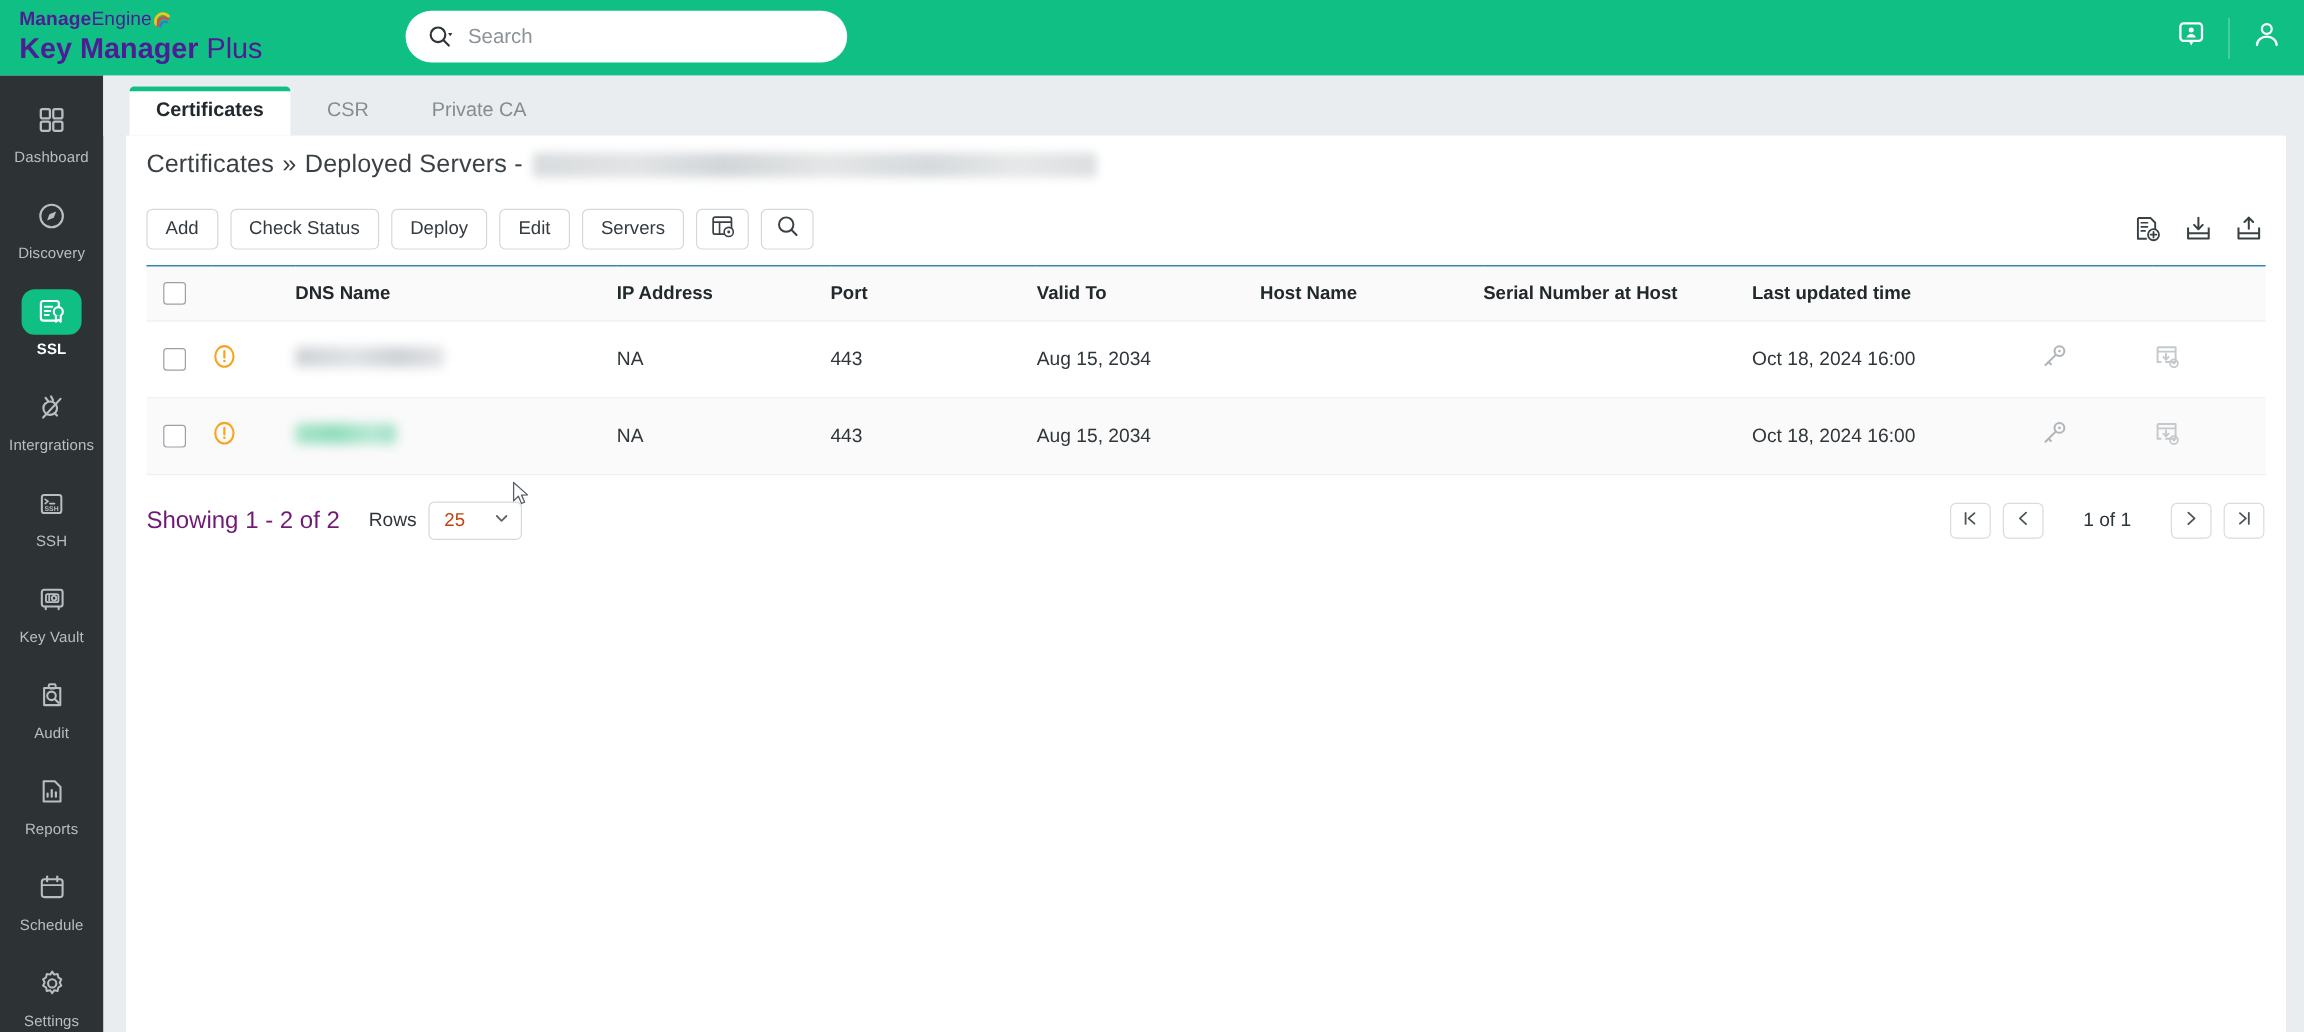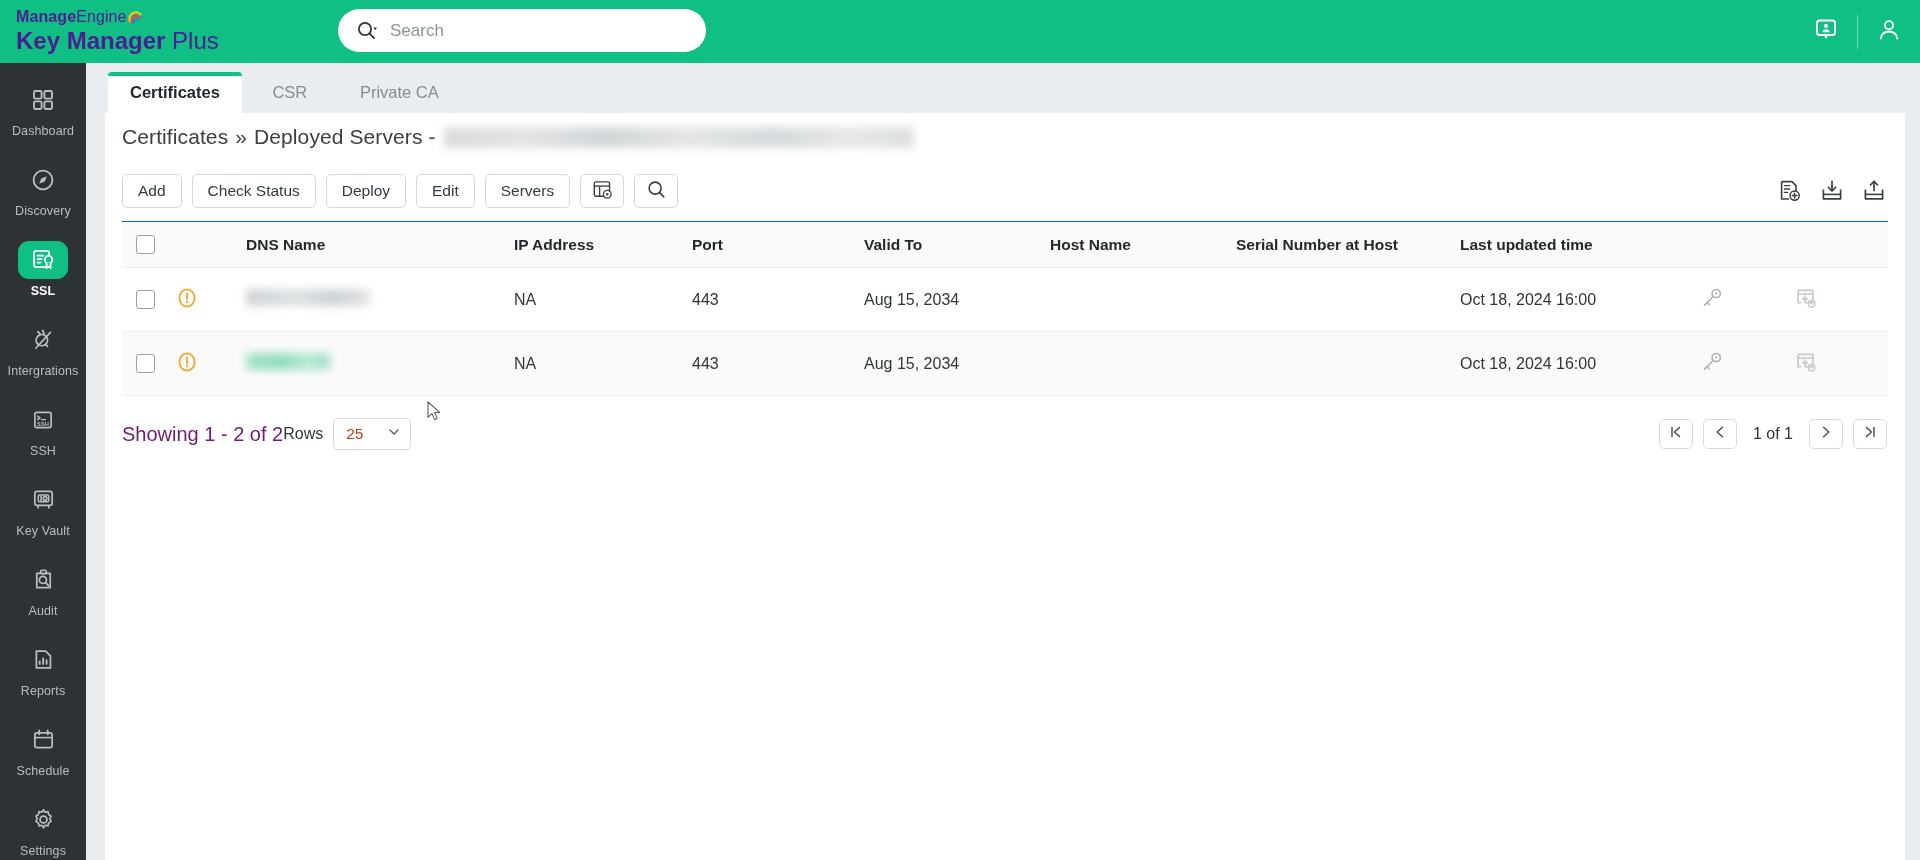--- a/index.html
+++ b/index.html
@@ -154,32 +154,32 @@
   .dns-redact.gray { background: linear-gradient(90deg,#cfd3d6,#dfe2e4 40%,#cdd1d4 70%,#e2e4e6); }
   .dns-redact.green { width: 84px; background: linear-gradient(90deg,#a7e4c9,#8fdcbb 40%,#b6e8d3 75%,#9ee0c6); }
   .row-ico { width: 22px; height: 22px; cursor: pointer; }
 
   
   .footer {
     height: 64px; display: flex; align-items: center; padding: 0 17px; position: relative;
     margin-top: 6px;
   }
   .showing { font-size: 20px; color: #701a75; }
-  .rows-lbl { font-size: 16px; color: #2f363a; margin-right: 10px; }
+  .rows-lbl { font-size: 16px; color: #2f363a; margin-left: 24px; margin-right: 10px; }
   .rows-select {
     width: 78px; height: 32px; border: 1px solid #d5d9dc; border-radius: 5px;
     display: flex; align-items: center; justify-content: space-between;
     padding: 0 9px 0 12px; font-size: 15.5px; color: #c2410c; cursor: pointer; background: #fff;
   }
   .pager { position: absolute; right: 18px; display: flex; align-items: center; gap: 10px; }
   .pg-btn {
     width: 34px; height: 30px; border: 1px solid #d8dcdf; border-radius: 5px; background: #fff;
     display: flex; align-items: center; justify-content: center; cursor: pointer;
   }
-  .pg-lbl { font-size: 16px; color: #2f363a; margin: 0 6px; }
+  .pg-lbl { font-size: 16px; color: #2f363a; margin: 0 23px; }
 
   .cursor { position: absolute; left: 427px; top: 401px; width: 16px; height: 22px; pointer-events: none; }
 </style>
 </head>
 <body>
 
 <div class="topbar">
 
   <div class="brand">
     <div class="brand-line1">

